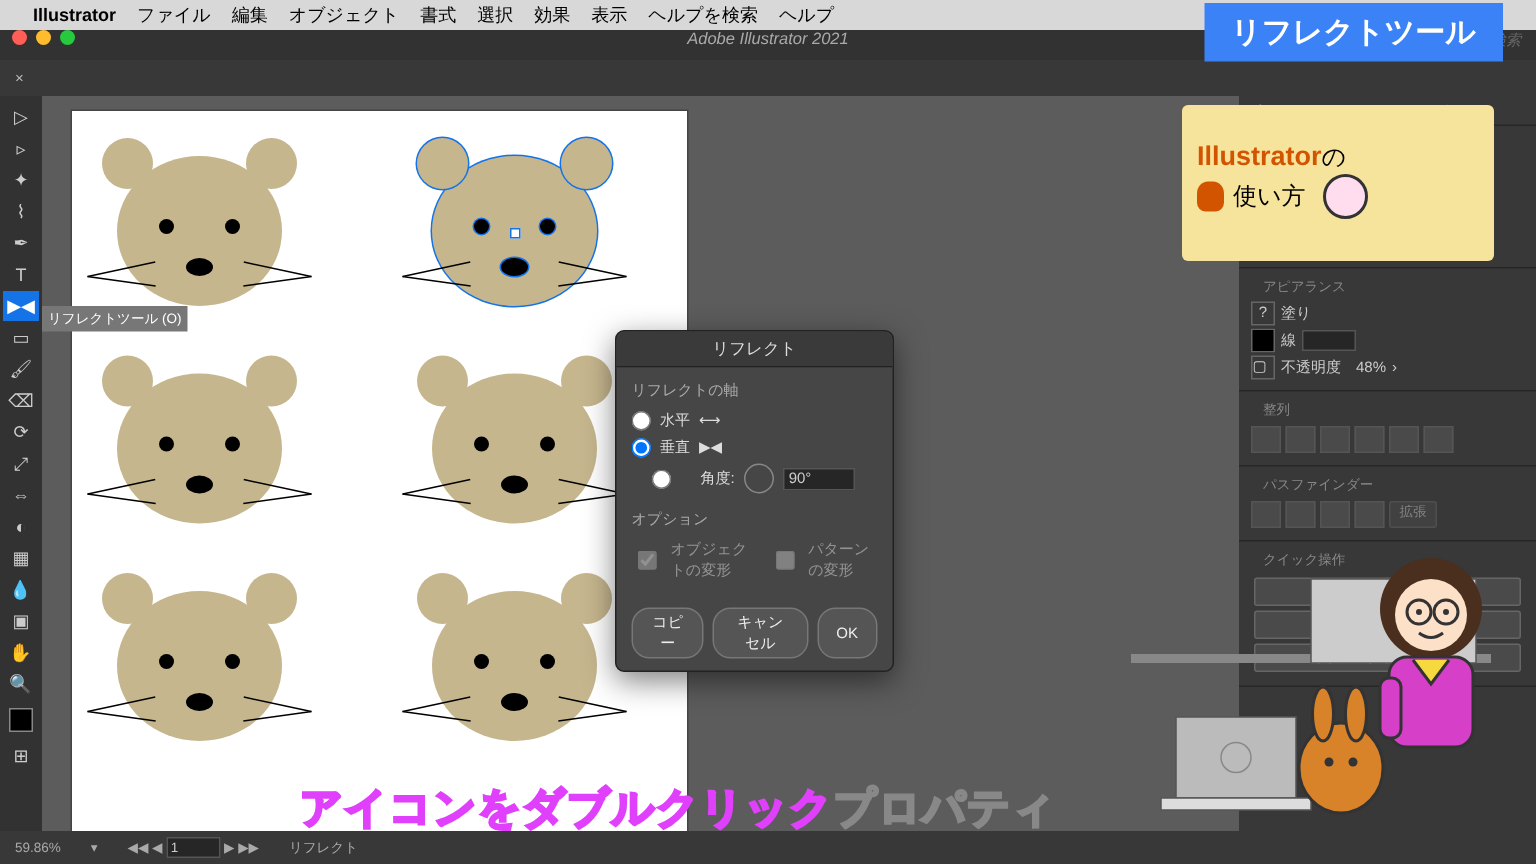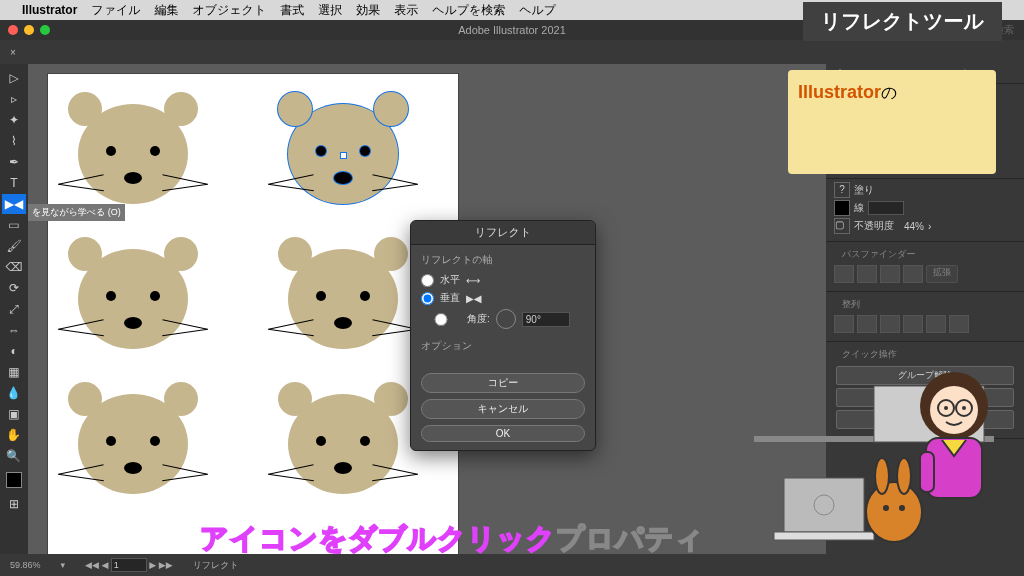--- a/index.html
+++ b/index.html
@@ -1,19 +1,19 @@
 <!DOCTYPE html>
 <html><head>
 <meta charset="utf-8">
 <style>
 body { margin:0; font-family: -apple-system, sans-serif; font-size:11px; width:1024px; height:576px; background:#e8e8de; overflow:hidden; position:relative; }
 .menubar { height:20px; background:#d8d8d8; display:flex; align-items:center; padding:0 8px; gap:14px; font-size:12px; }
 .menubar .apple { font-size:14px; }
 .menubar .app { font-weight:bold; }
-.topbar { height:20px; background:#323232; color:#aaa; display:flex; align-items:center; justify-content:center; position:relative; font-size:11px; }
+.topbar { height:20px; background:#323232; color:#aaa; display:flex; align-items:flex-start; justify-content:center; position:relative; font-size:11px;font-style:italic; }
 .topbar .search { position:absolute; right:10px; color:#666; font-size:10px; }
 .topbar .traffic { position:absolute; left:8px; display:flex; gap:6px; }
 .traffic span { width:10px; height:10px; border-radius:50%; display:inline-block; }
 .tclose { background:#ff5f56; } .tmin { background:#ffbd2e; } .tmax { background:#27c93f; }
 .tabbar { height:24px; background:#383838; color:#bbb; display:flex; align-items:center; padding:0 10px; font-size:10px; }
 .workspace { display:flex; height:490px; background:#262626; }
 .toolpanel { width:28px; background:#323232; display:flex; flex-direction:column; align-items:center; padding-top:4px; gap:1px; position:relative; }
 .tool { width:24px; height:20px; color:#ccc; display:flex; align-items:center; justify-content:center; font-size:12px; cursor:pointer; }
 .tool.sel { background:#1473e6; color:#fff; }
 .tool-tip { position:absolute; left:28px; top:140px; background:#777; color:#fff; font-size:9px; padding:2px 4px; white-space:nowrap; z-index:5; }
@@ -41,24 +41,24 @@
 .row input[type=text] { width:48px; background:#262626; border:1px solid #555; color:#ccc; font-size:9px; padding:1px 2px; }
 .btn { background:#4a4a4a; border:1px solid #666; color:#ccc; padding:2px 8px; font-size:9px; cursor:pointer; border-radius:2px; }
 .btn.wide { display:block; width:160px; margin:3px auto; text-align:center; }
 .dialog { position:absolute; left:410px; top:220px; width:184px; background:#464646; border:1px solid #222; border-radius:6px; box-shadow:0 6px 20px rgba(0,0,0,.5); color:#ddd; font-size:10px; z-index:10; }
 .dlg-title { text-align:center; padding:4px 0; background:#3a3a3a; border-bottom:1px solid #222; font-size:11px; border-radius:6px 6px 0 0; }
 .dlg-body { padding:8px 10px; }
 .dlg-body .lbl { color:#aaa; font-size:10px; margin-bottom:4px; }
 .dlg-body .opt { display:flex; align-items:center; gap:6px; padding:2px 0; }
 .dlg-body input[type=radio] { margin:0; }
 .dlg-body .angle input { width:40px; background:#262626; border:1px solid #555; color:#ccc; padding:1px 3px; font-size:10px; }
-.dlg-btns { display:flex; gap:6px; justify-content:center; padding:8px 10px;flex-direction:column; }
+.dlg-btns { display:flex; gap:6px; justify-content:center; padding:8px 10px; }
 .dlg-btns button { background:#555; border:1px solid #777; color:#eee; padding:2px 12px; border-radius:12px; font-size:10px; cursor:pointer; }
 .statusbar { height:22px; background:#383838; color:#aaa; display:flex; align-items:center; padding:0 10px; font-size:9px; gap:20px; }
-.overlay-title { position:absolute; right:22px; top:2px; background:#404040; color:#fff; font-size:20px; font-weight:bold; padding:6px 18px; z-index:20; }
+.overlay-title { position:absolute; right:22px; top:2px; background:#3b82f6; color:#fff; font-size:20px; font-weight:bold; padding:6px 18px; z-index:20; }
 .sticky { position:absolute; right:28px; top:70px; width:188px; height:88px; background:#f7e49c; border-radius:4px; padding:8px 10px; font-size:11px; z-index:20; }
 .sticky .tag { background:#444; color:#fff; font-size:9px; padding:1px 4px; border-radius:2px; }
 .sticky .yt { color:#c00; font-weight:bold; font-size:10px; }
 .sticky .ill { color:#d35400; font-weight:bold; font-size:18px; }
 .sticky .use { font-size:16px; }
 .subtitle { position:absolute; left:200px; bottom:18px; font-size:28px; font-weight:bold; color:#fff; -webkit-text-stroke:2px #e040fb; z-index:30; letter-spacing:1px; }
 .subtitle .gray { -webkit-text-stroke:2px #888; }
 .character { position:absolute; right:30px; bottom:10px; z-index:15; }
 .align-row { display:flex; gap:3px; padding:2px 0; }
 .align-btn { width:18px; height:16px; background:#4a4a4a; border:1px solid #555; }
@@ -117,21 +117,21 @@
     <div class="tool">◐</div>
     <div class="tool">▦</div>
     <div class="tool">💧</div>
     <div class="tool">▣</div>
     <div class="tool">✋</div>
     <div class="tool">🔍</div>
     <div class="tool" style="height:26px;">
       <span style="width:14px;height:14px;background:#000;border:1px solid #888;display:inline-block;"></span>
     </div>
     <div class="tool">⊞</div>
-    <div class="tool-tip">を見ながら学べる (O)</div>
+    <div class="tool-tip">リフレクトツール (O)</div>
   </div>
 
   <div class="canvas-wrap">
     <div class="artboard">
 
       <div class="mouse m1">
           <div class="head">
             <div class="ear l"></div>
             <div class="ear r"></div>
             <div class="eye l"></div>
@@ -236,57 +236,58 @@
       </div>
       <div class="row">
         <label>⊿</label>
         <input type="text" value="0°" style="">
         <span style="margin-left:8px;">▶◀</span>
         <span>▲▼</span>
       </div>
     </div>
 
     <div class="grp">
+      <div class="section-title">アピアランス</div>
       <div class="row">
           <span class="swatch q">?</span>
           <span>塗り</span>
         </div>
       <div class="row">
           <span class="swatch"></span>
           <span>線</span>
         <input type="text" value="" style="width: 30px;">
       </div>
       <div class="row">
           <span class="swatch" style="background:none">▢</span>
         <span>不透明度</span>
-        <span style="margin-left:6px;">44%</span>
+        <span style="margin-left:6px;">48%</span>
         <span>›</span>
+      </div>
+    </div>
+
+    <div class="grp">
+      <div class="section-title">整列</div>
+      <div class="align-row">
+        <div class="align-btn"></div>
+        <div class="align-btn"></div>
+        <div class="align-btn"></div>
+        <div class="align-btn"></div>
+        <div class="align-btn"></div>
+        <div class="align-btn"></div>
       </div>
     </div>
 
     <div class="grp">
       <div class="section-title">パスファインダー</div>
       <div class="align-row">
         <div class="align-btn"></div>
         <div class="align-btn"></div>
         <div class="align-btn"></div>
         <div class="align-btn"></div>
         <span class="btn" style="padding:0 6px;opacity:.5">拡張</span>
-      </div>
-    </div>
-
-    <div class="grp">
-      <div class="section-title">整列</div>
-      <div class="align-row">
-        <div class="align-btn"></div>
-        <div class="align-btn"></div>
-        <div class="align-btn"></div>
-        <div class="align-btn"></div>
-        <div class="align-btn"></div>
-        <div class="align-btn"></div>
       </div>
     </div>
 
     <div class="grp">
       <div class="section-title">クイック操作</div>
       <div class="btn wide">グループ解除</div>
       <div class="btn wide">オブジェクトを再配色</div>
       <div class="btn wide">オブジェクトを一括選択</div>
     </div>
   </div>
@@ -316,32 +317,43 @@
         <span>垂直</span> 
         <span>▶◀</span>
       </div>
     <div class="opt angle">
         <input type="radio" style="">
         <span>角度:</span>
       <span style="width:18px;height:18px;border:1px solid #888;border-radius:50%;display:inline-block;"></span>
       <input type="text" value="90°" style="">
     </div>
     <div class="lbl" style="margin-top:8px;">オプション</div>
+    <div class="opt" style="opacity:.5">
+        <input type="checkbox" checked="" disabled="" style="">
+        <span>オブジェクトの変形</span>
+      <input type="checkbox" disabled="" style="">
+        <span>パターンの変形</span>
+    </div>
   </div>
   <div class="dlg-btns">
     <button>コピー</button>
     <button>キャンセル</button>
     <button>OK</button>
   </div>
 </div>
 
 <div class="overlay-title">リフレクトツール</div>
 
 <div class="sticky">
-  <div style="margin-top:4px;"><span class="ill">Illustrator</span><span class="use">の</span></div>
+  <div style="margin-top:16px;"><span class="ill">Illustrator</span><span class="use">の</span></div>
+  <div style="display:flex;align-items:center;gap:6px;">
+    <span style="width:18px;height:20px;background:#d35400;border-radius:40% 40% 30% 30%;display:inline-block;"></span>
+    <span class="use">使い方</span>
+    <span style="width:26px;height:26px;background:#fde;border:2px solid #333;border-radius:50%;display:inline-block;margin-left:6px;"></span>
+  </div>
 </div>
 
 <div class="subtitle">
   <span>アイコンをダブルクリック</span><span class="gray">プロパティ</span>
 </div>
 
 <svg class="character" width="240" height="280">
 
   <rect x="0" y="150" width="240" height="6" fill="#888"></rect>
   <rect x="120" y="100" width="110" height="56" fill="#ccc" stroke="#555"></rect>

